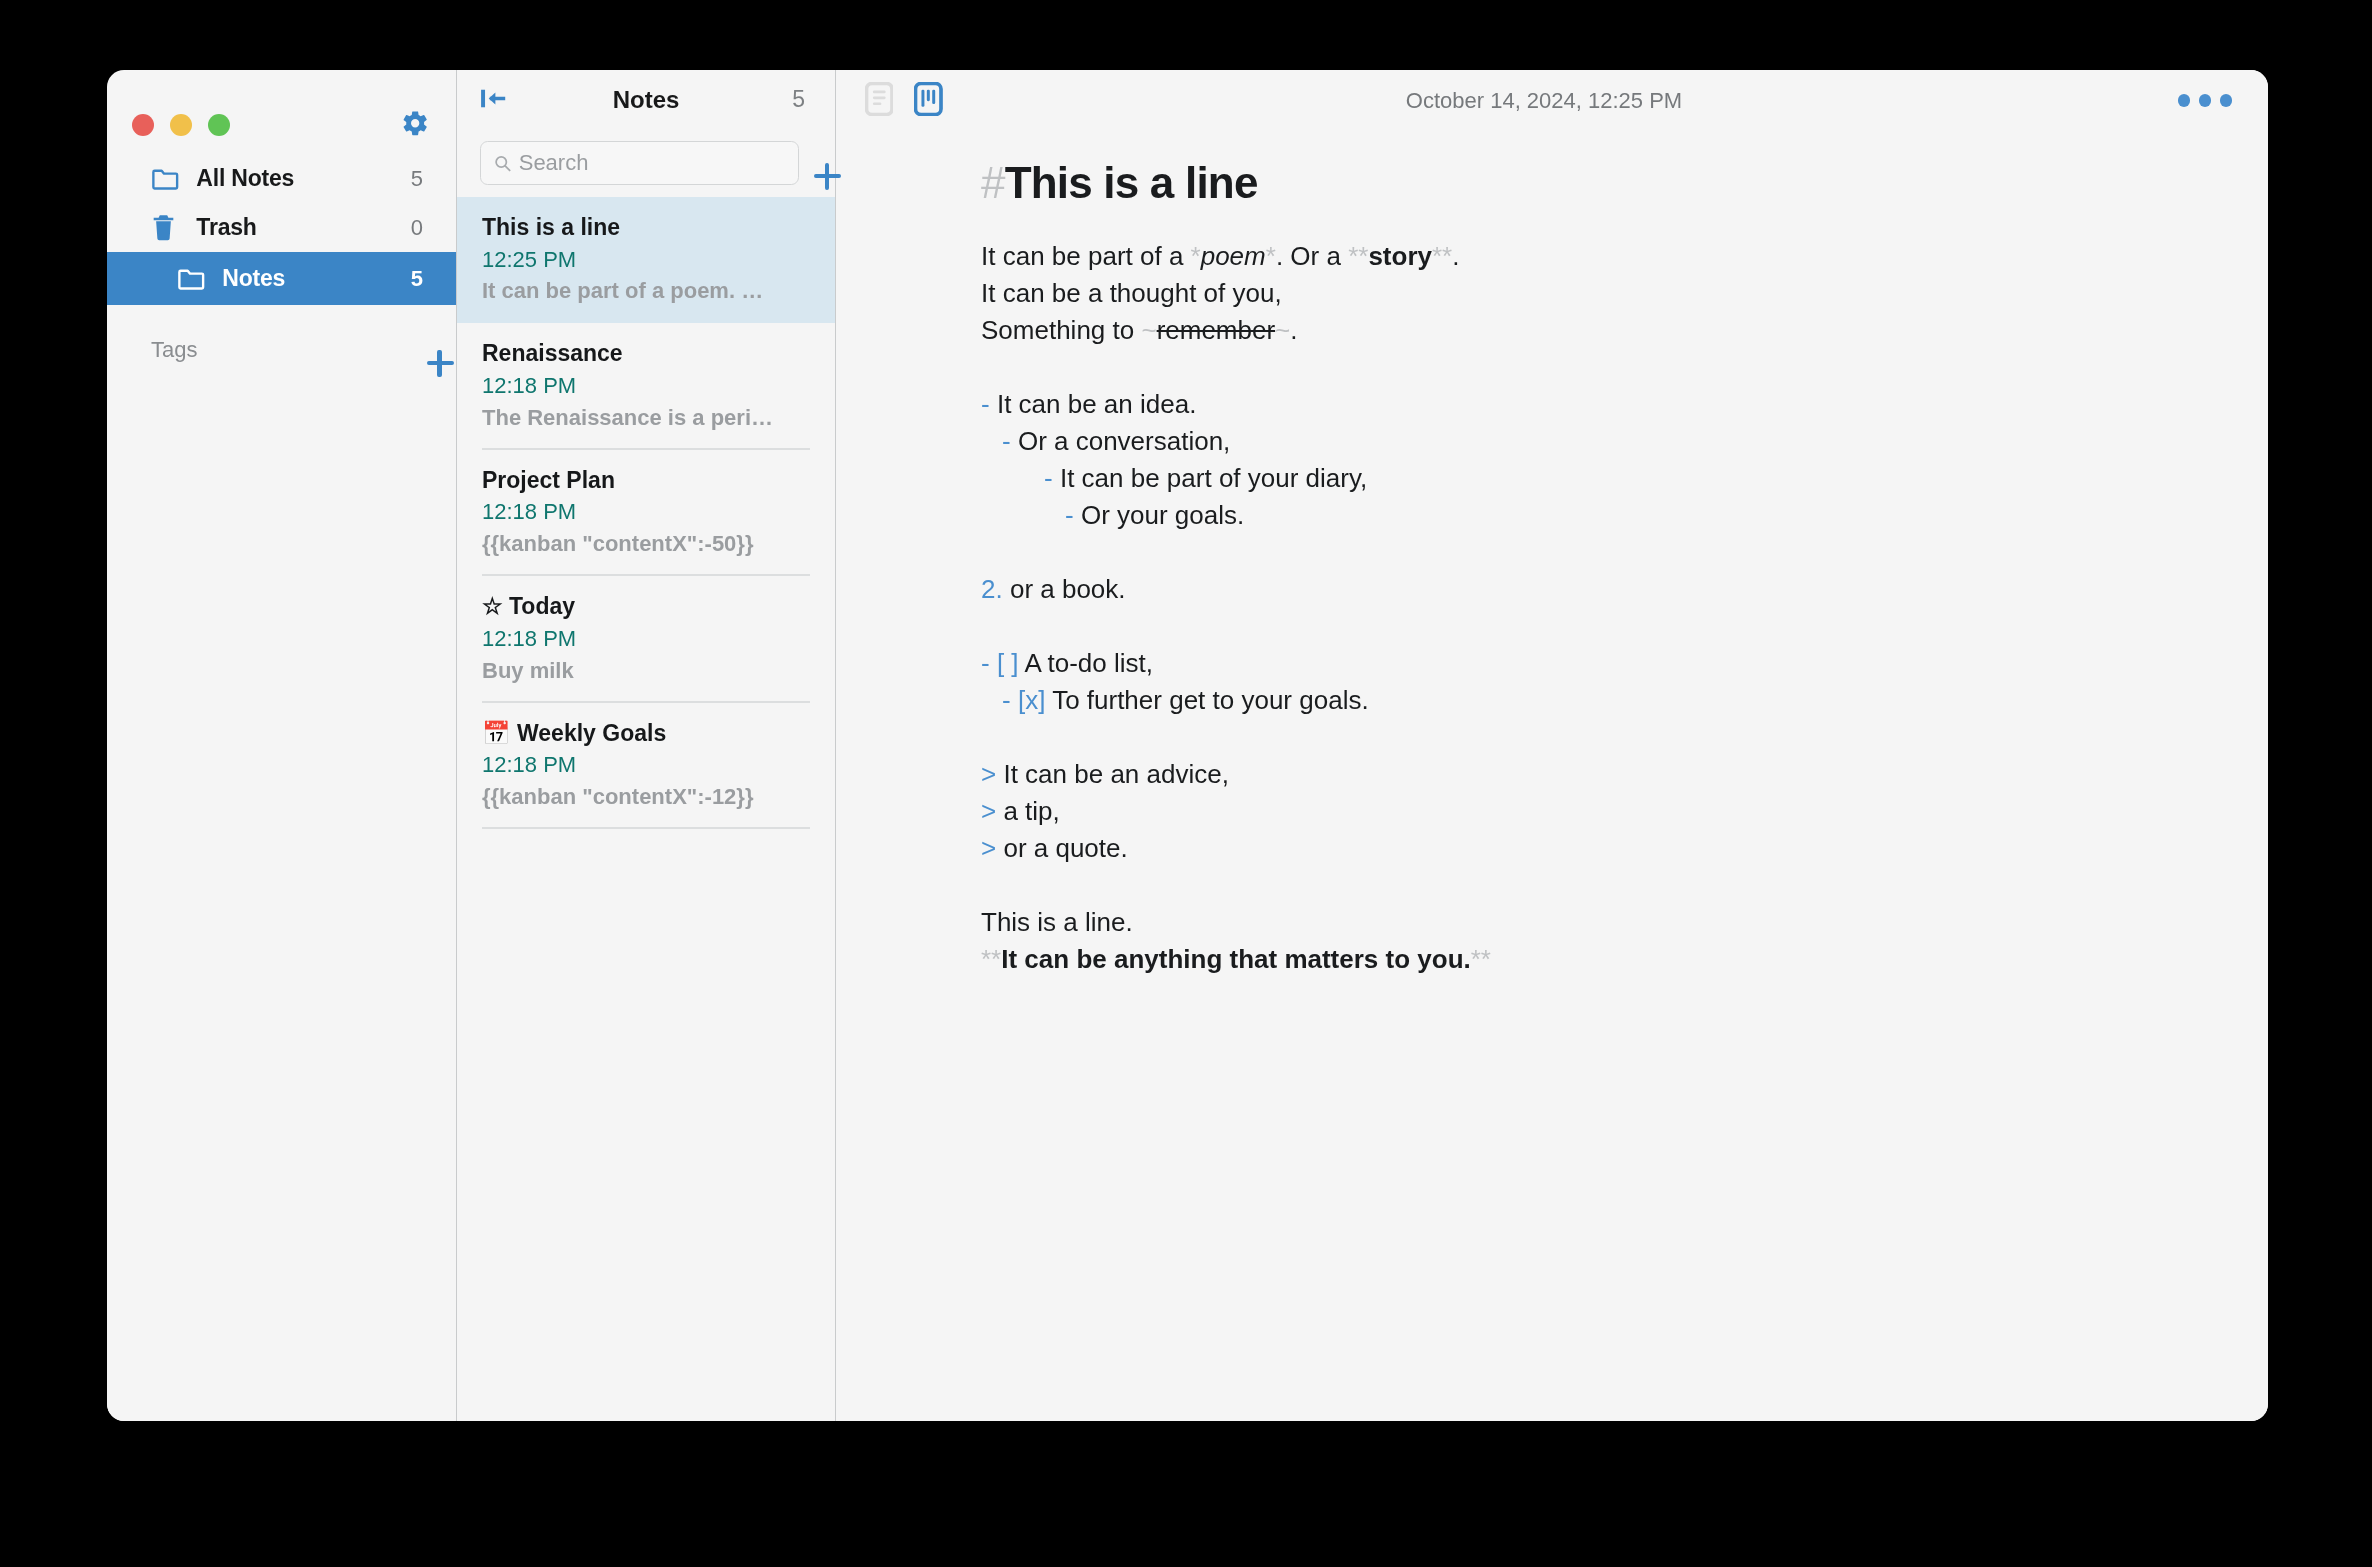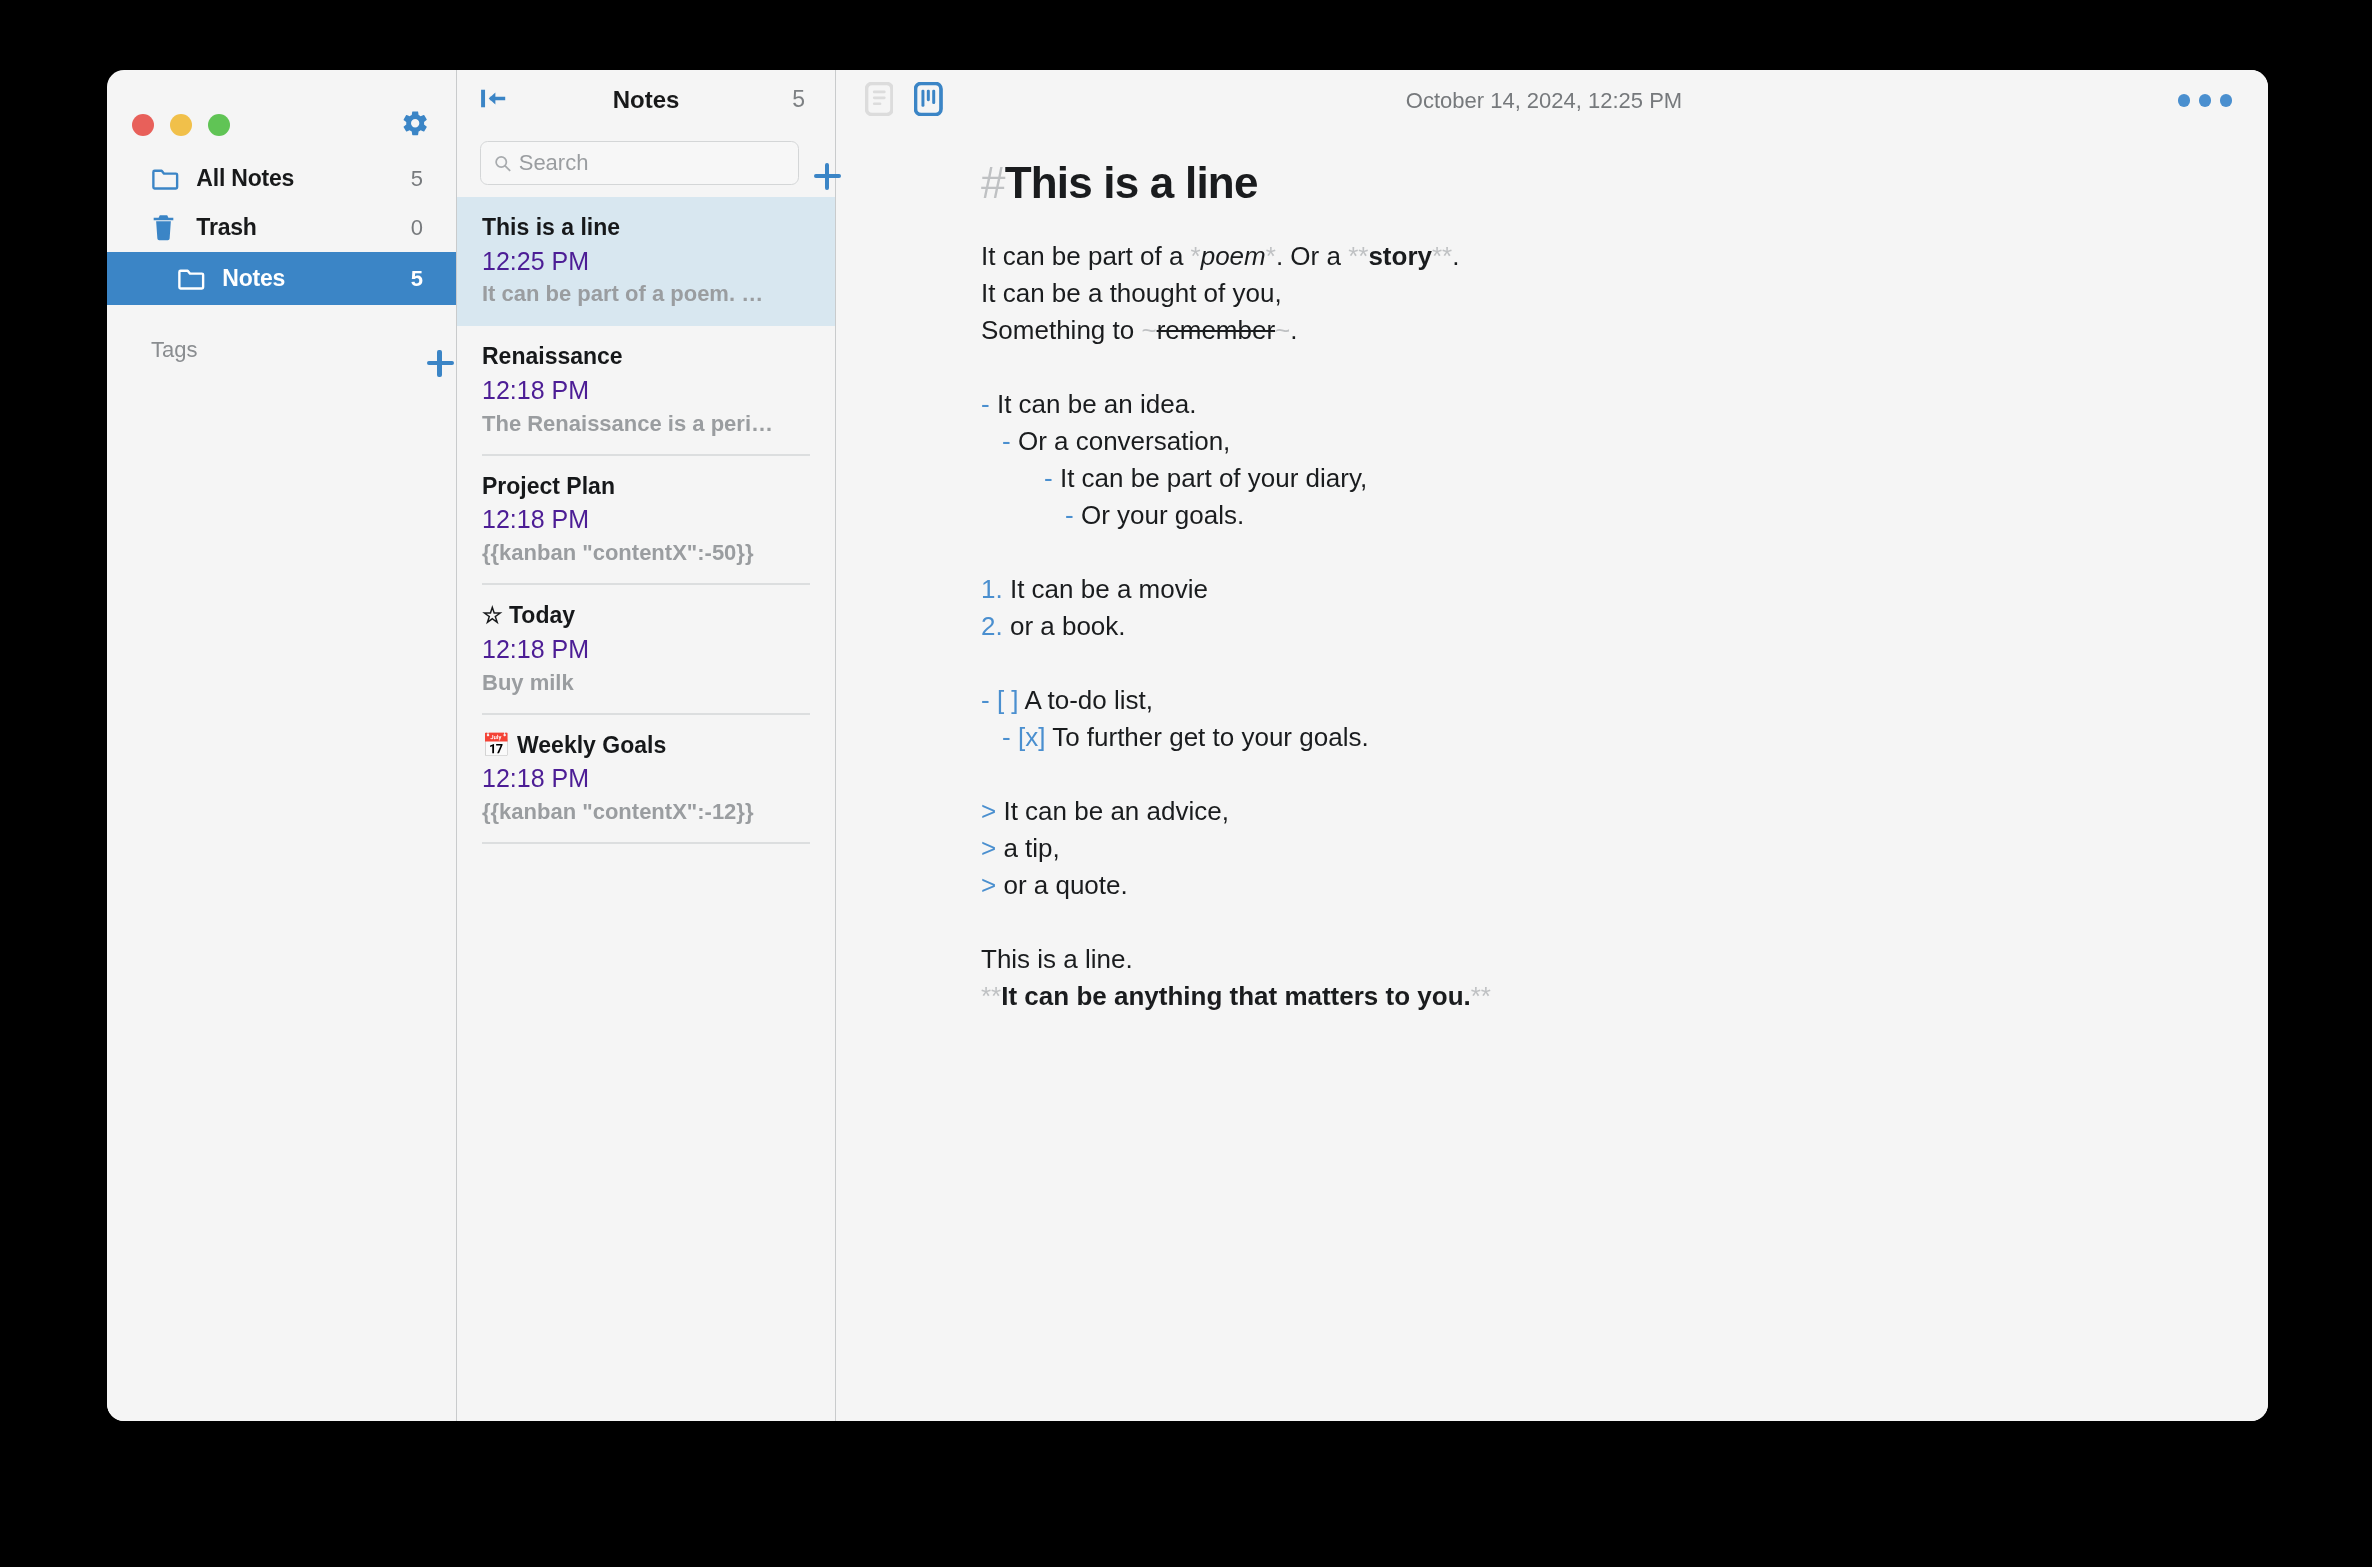--- a/index.html
+++ b/index.html
@@ -186,22 +186,22 @@
   }
   .note-title {
     font-size: 23px;
     font-weight: bold;
     color: #16181a;
     margin-bottom: 5.7px;
     white-space: nowrap;
     overflow: hidden;
   }
   .note-time {
-    font-size: 25px;
-    color: #4c1d95;
+    font-size: 22px;
+    color: #0f766e;
     margin-bottom: 5.7px;
   }
   .note-preview {
     font-size: 22px;
     font-weight: bold;
     color: #9a9da0;
     white-space: nowrap;
     overflow: hidden;
   }
 
@@ -431,21 +431,20 @@
 
       <div class="ln blank"></div>
 
       <div class="ln" style="padding-left:0px"><span class="mk-blue">-</span> <span>It can be an idea.</span></div>
       <div class="ln" style="padding-left:21px"><span class="mk-blue">-</span> <span>Or a conversation,</span></div>
       <div class="ln" style="padding-left:63px"><span class="mk-blue">-</span> <span>It can be part of your diary,</span></div>
       <div class="ln" style="padding-left:84px"><span class="mk-blue">-</span> <span>Or your goals.</span></div>
 
       <div class="ln blank"></div>
 
-      <div class="ln"><span class="mk-blue">1.</span> <span>It can be a movie</span></div>
       <div class="ln"><span class="mk-blue">2.</span> <span>or a book.</span></div>
 
       <div class="ln blank"></div>
 
       <div class="ln" style="padding-left:0px"><span class="mk-blue">-</span> <span class="mk-blue">[ ]</span> <span>A to-do list,</span></div>
       <div class="ln" style="padding-left:21px"><span class="mk-blue">-</span> <span class="mk-blue">[x]</span> <span>To further get to your goals.</span></div>
 
       <div class="ln blank"></div>
 
       <div class="ln"><span class="mk-blue">&gt;</span> <span>It can be an advice,</span></div>

